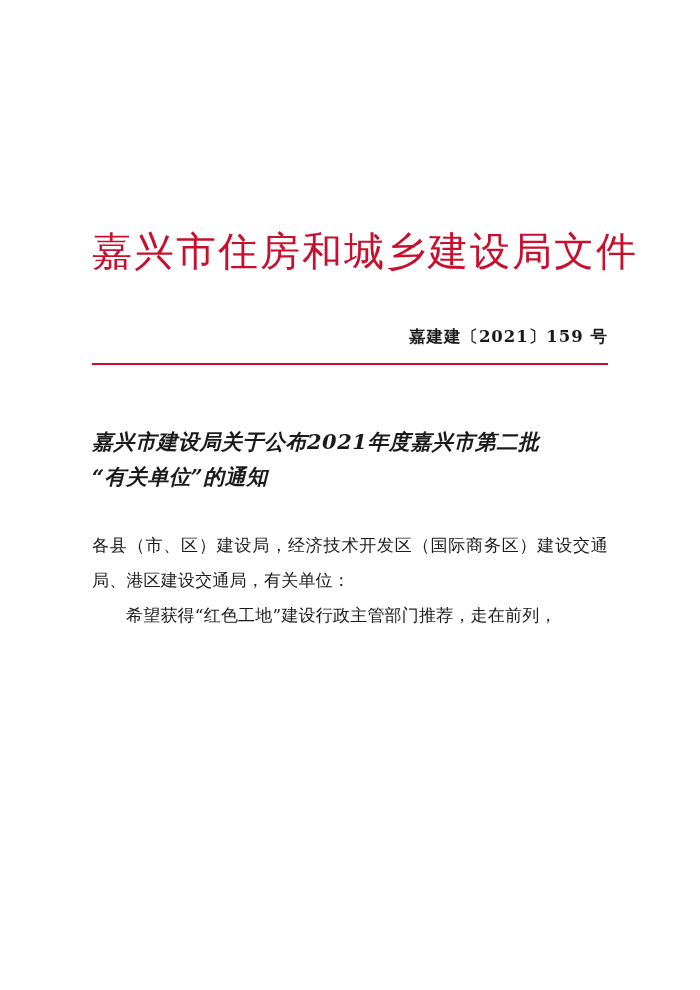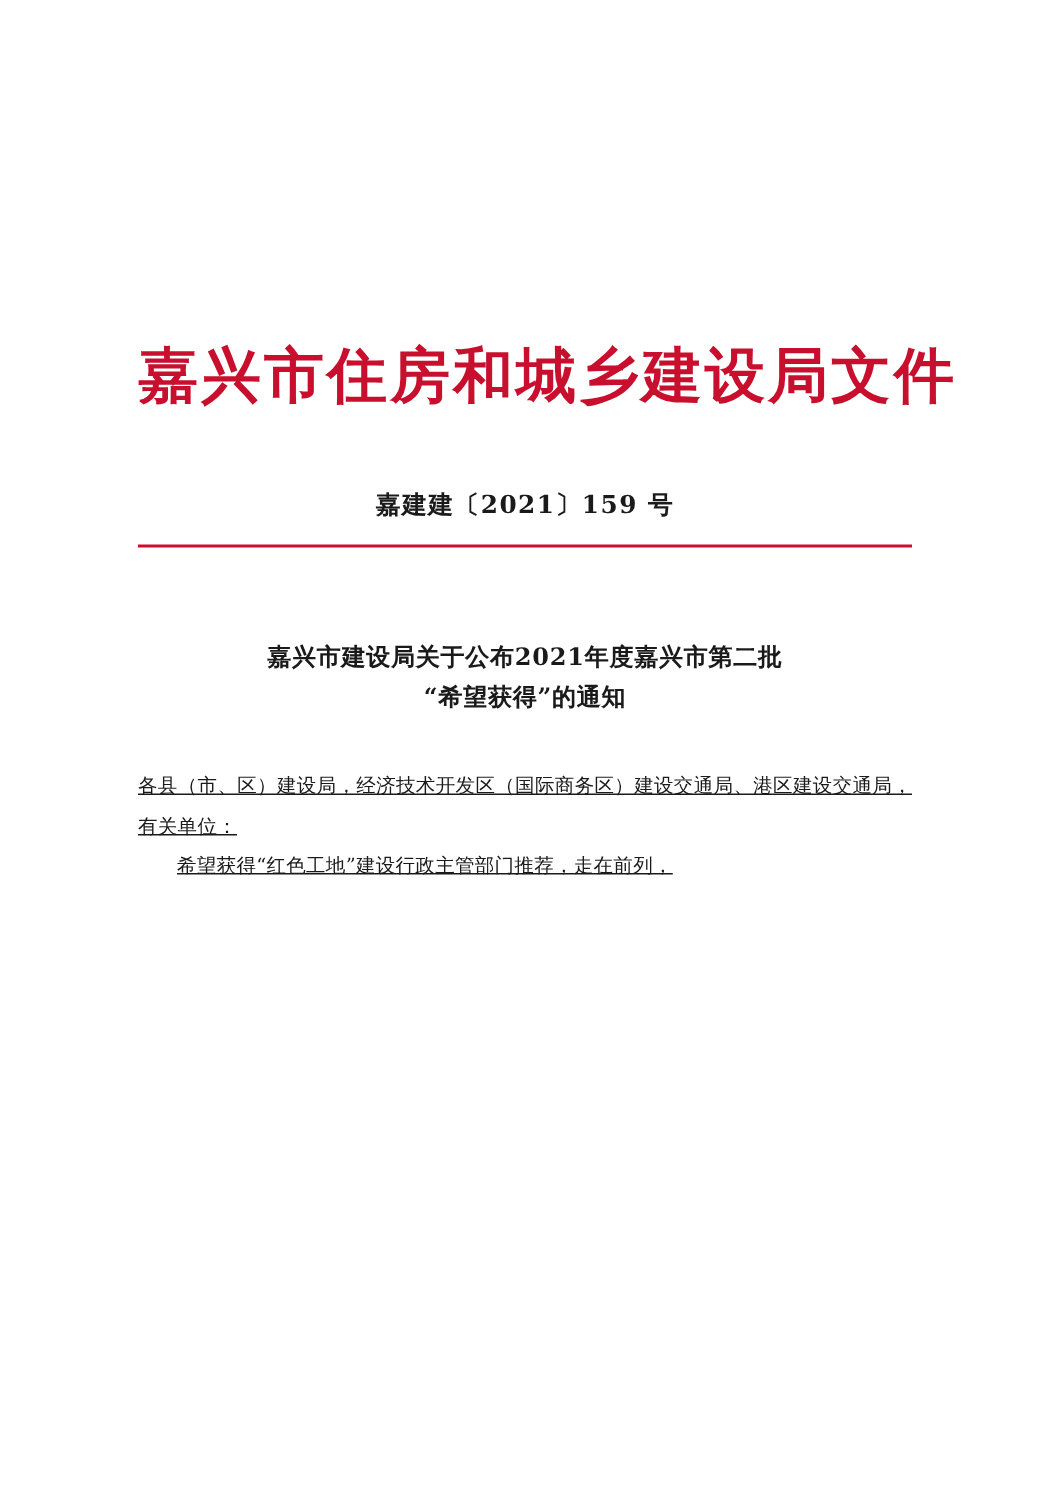--- a/index.html
+++ b/index.html
@@ -21,65 +21,64 @@
     box-sizing: border-box;
     padding: 0 92px;
   }
 
   
   .masthead {
     margin-top: 228px;
     text-align: center;
     color: #c8102e;
     font-family: "DejaVu Serif", "Liberation Serif", serif;
-    font-weight: bold;
+    font-weight: normal;
     font-size: 40px;
     letter-spacing: 2px;
     line-height: 1.15;
     white-space: nowrap;
   }
 
   .doc-number {
     margin-top: 52px;
-    text-align: center;
+    text-align: right;
     font-size: 16.5px;
     font-weight: bold;
     color: #1a1a1a;
     letter-spacing: 1px;
   }
 
   .red-rule {
     margin-top: 15px;
     height: 2.2px;
     background: #c8102e;
     width: 100%;
   }
 
   
   .doc-title {
     margin-top: 60px;
-    text-align: center;
-    font-size: 16px;
+    font-size: 21px;
     font-weight: bold;
     line-height: 1.65;
     letter-spacing: 0.5px;
+    font-style: italic;
   }
   .doc-title .line {
     display: block;
   }
 
   
   .body-text {
     margin-top: 34px;
-    font-size: 13px;
+    font-size: 17px;
     line-height: 2.05;
     text-align: justify;
     text-justify: inter-ideograph;
     letter-spacing: 0.2px;
-    text-decoration: underline;
   }
   .body-text p {
     margin: 0;
   }
   .indent {
     text-indent: 2em;
   }
 </style>
 </head>
 <body>
@@ -87,21 +86,21 @@
 <div class="page">
 
   <div class="masthead">嘉兴市住房和城乡建设局文件</div>
 
   <div class="doc-number">嘉建建〔2021〕159 号</div>
 
   <div class="red-rule"></div>
 
   <div class="doc-title">
     <span class="line">嘉兴市建设局关于公布2021年度嘉兴市第二批</span>
-    <span class="line">“希望获得”的通知</span>
+    <span class="line">“有关单位”的通知</span>
   </div>
 
   <div class="body-text">
     <p>各县（市、区）建设局，经济技术开发区（国际商务区）建设交通局、港区建设交通局，有关单位：</p>
     <p class="indent">希望获得“红色工地”建设行政主管部门推荐，走在前列，</p>
   </div>
 
 </div>
 
 </body></html>

